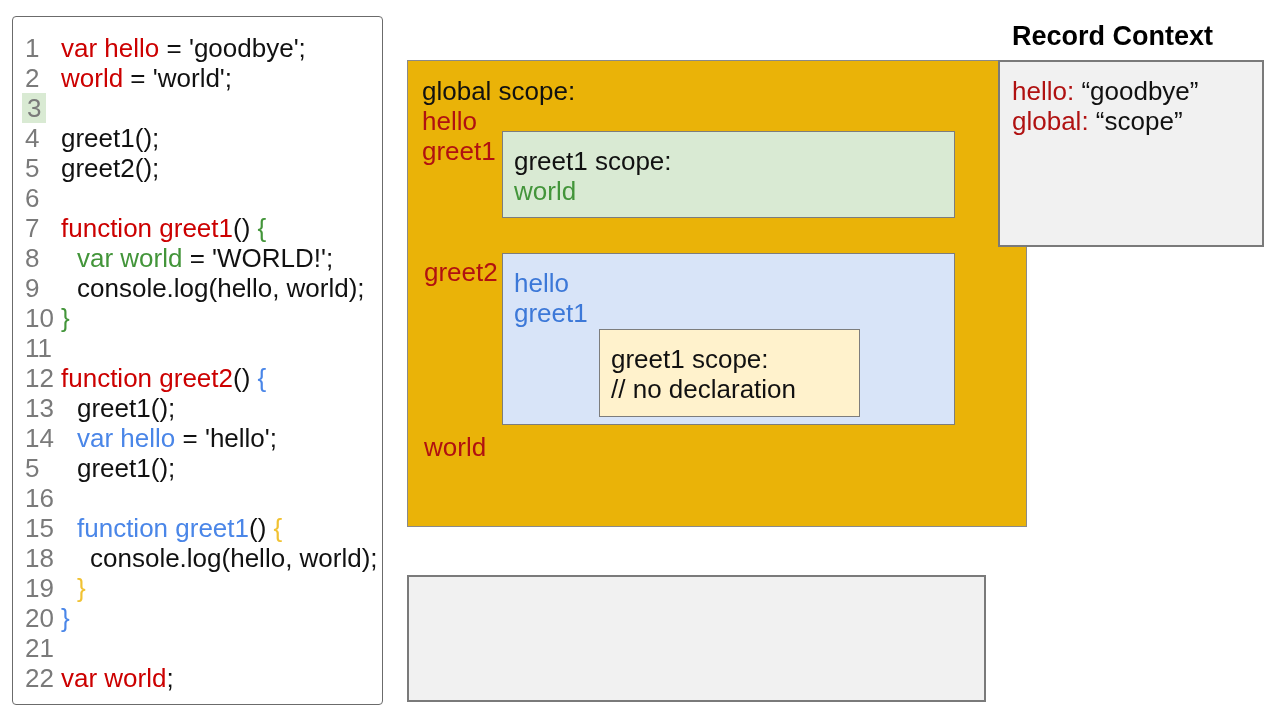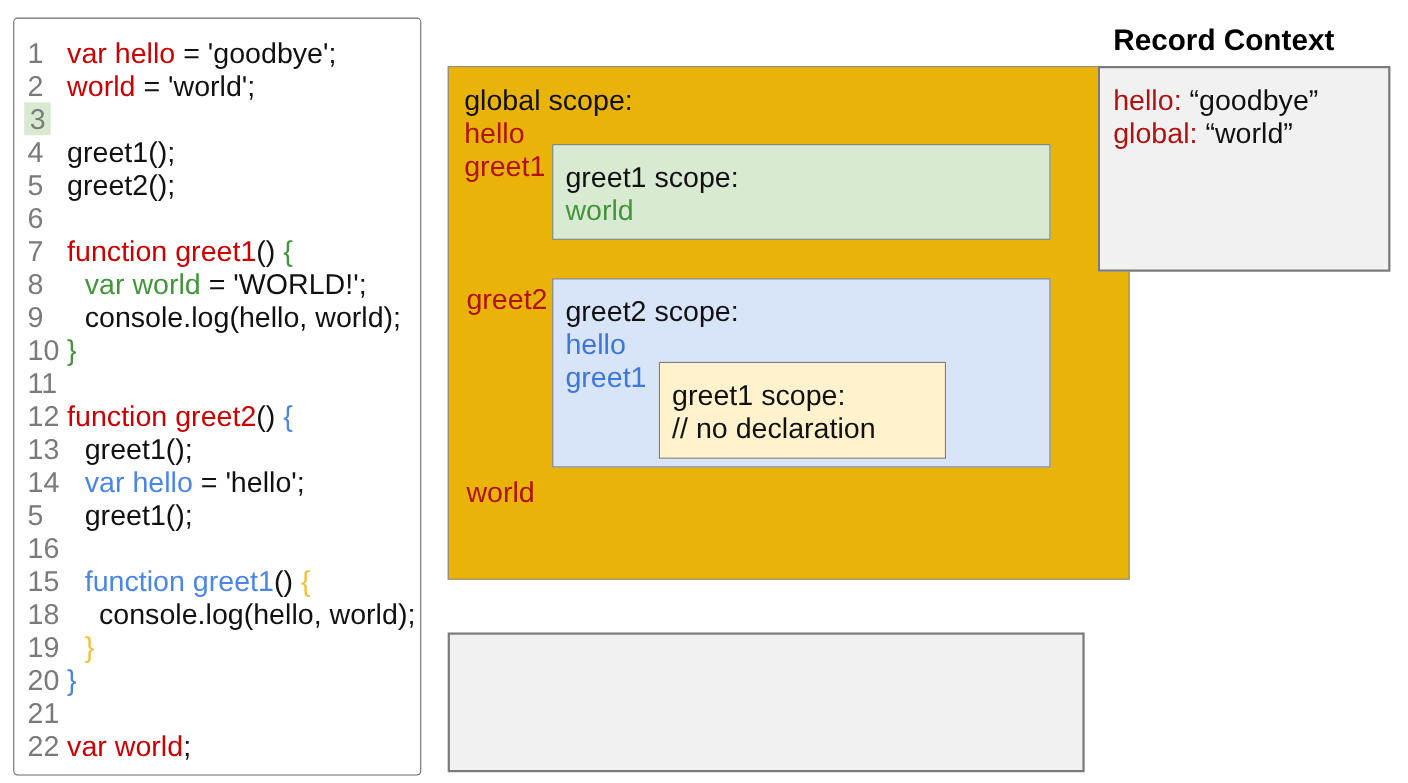--- a/index.html
+++ b/index.html
@@ -90,33 +90,32 @@
     <div class="diag-line d-red">greet1</div>
     <div class="diag-line d-red abs-label greet2-label">greet2</div>
     <div class="diag-line d-red abs-label world-label">world</div>
 
     <div class="scope-box green-box">
       <div class="diag-line">greet1 scope:</div>
       <div class="diag-line d-green">world</div>
     </div>
 
     <div class="scope-box blue-box">
-      <div class="diag-line">greet2 scope:</div>
       <div class="diag-line d-blue">hello</div>
       <div class="diag-line d-blue">greet1</div>
 
       <div class="scope-box yellow-box">
         <div class="diag-line">greet1 scope:</div>
         <div class="diag-line">// no declaration</div>
       </div>
     </div>
   </div>
 
   <div class="section-title gc-title">Record Context</div>
   <div class="gray-box gc-box">
     <div class="kv-line"><span class="d-red">hello:</span><span class="kv-val"> </span><span class="kv-val">“goodbye”</span></div>
-    <div class="kv-line"><span class="d-red">global:</span><span class="kv-val"> </span><span class="kv-val">“world”</span></div>
+    <div class="kv-line"><span class="d-red">global:</span><span class="kv-val"> </span><span class="kv-val">“scope”</span></div>
   </div>
 
   <div class="section-title console-title">Console</div>
   <div class="gray-box console-box"></div>
 
 </div>
 
 </body></html>

